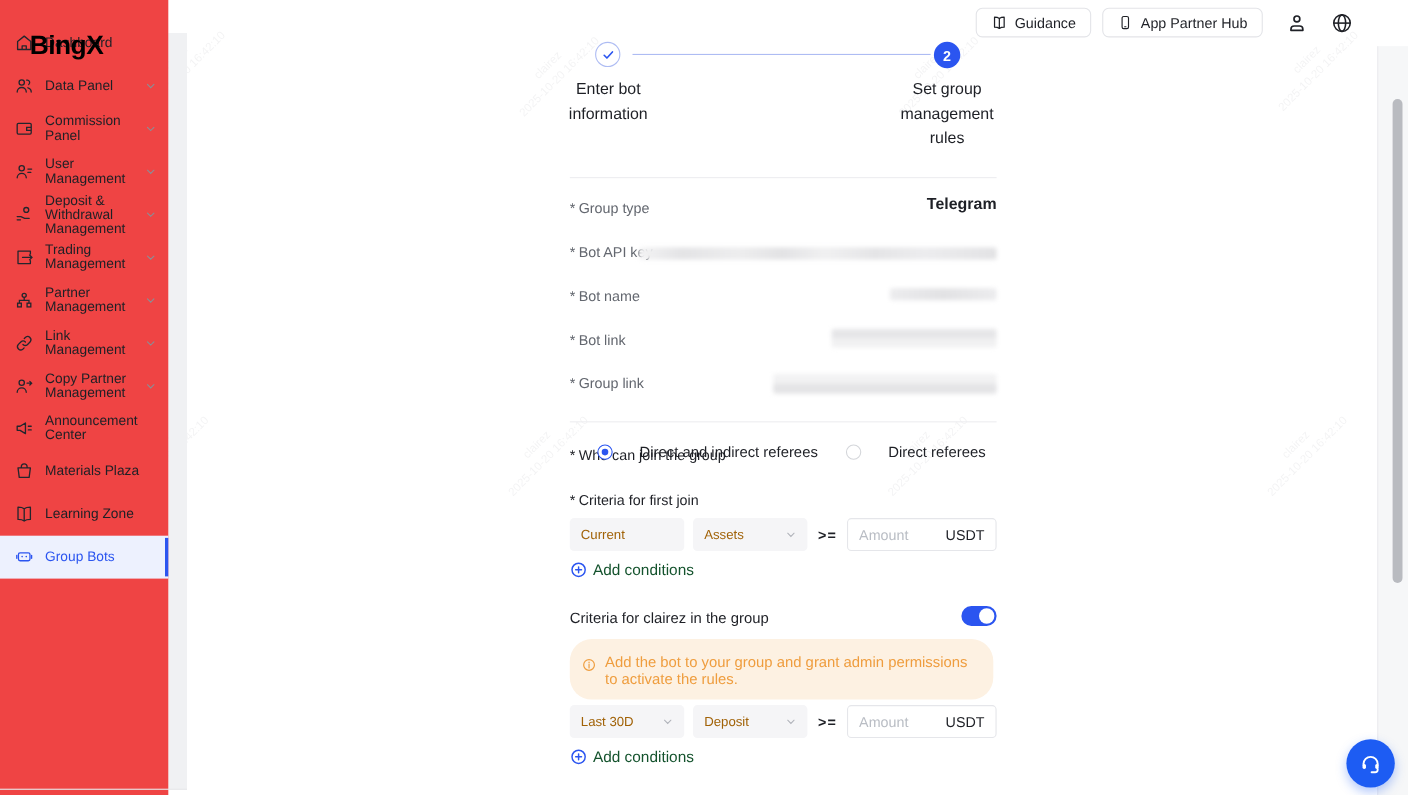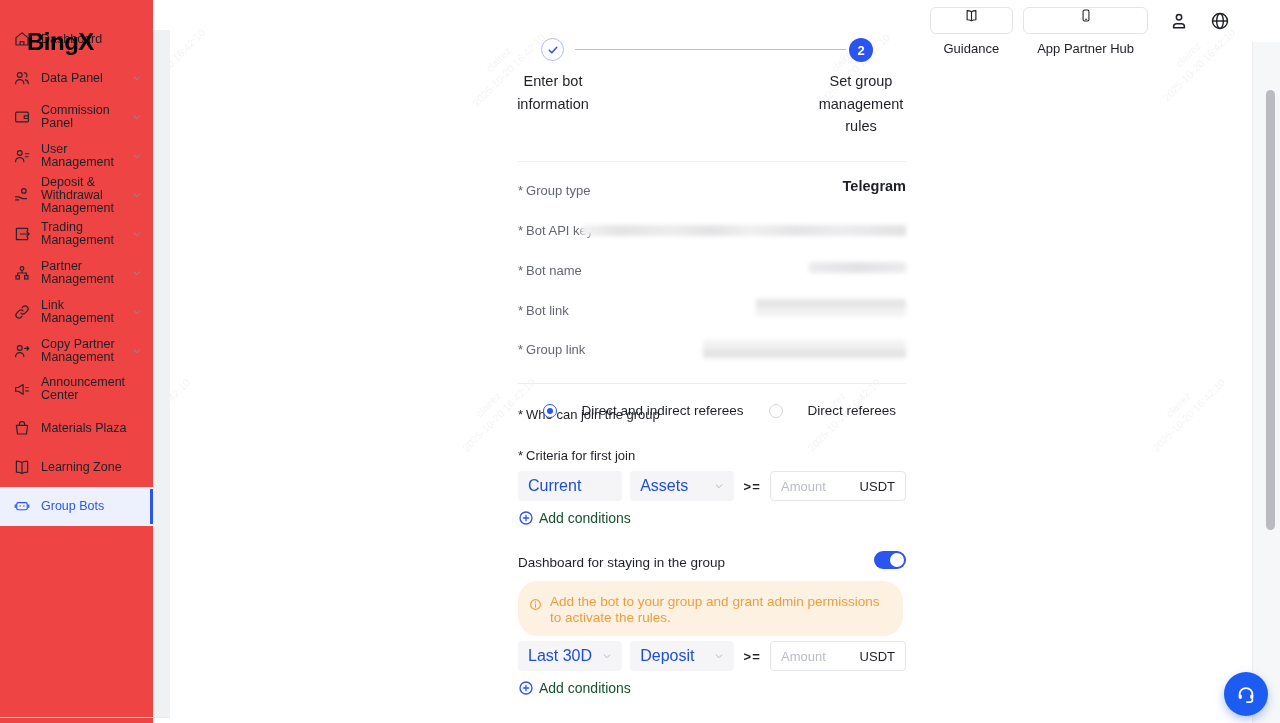--- a/index.html
+++ b/index.html
@@ -19,23 +19,23 @@
 
   
   .logo {
     position:absolute; left:27px; top:4px; font-size:24px; font-weight:800;
     letter-spacing:-0.5px; color:#000; z-index:5;margin-top:24px;
   }
   .hdr-right {
     position:absolute; top:7px; right:50px; display:flex; align-items:center; z-index:5;
   }
   .hdr-btn {
-    display:flex; align-items:center; gap:18px; height:27px; padding:0 13px;
+    display:flex; align-items:center; gap:7px; height:27px; padding:0 13px;
     border:1px solid #e3e4e8; border-radius:6px; background:#fff;
-    font-size:13px; color:#1e2026; cursor:pointer; white-space:nowrap;flex-direction:column;
+    font-size:13px; color:#1e2026; cursor:pointer; white-space:nowrap;
   }
   .hdr-btn + .hdr-btn { margin-left:10px;justify-content:space-between; }
   .hdr-ico { margin-left:21px; cursor:pointer; }
 
   
   .sidebar {
     position:absolute; left:0; top:0; width:153px; height:723px;
     padding-top:20px; z-index:4; background:#ef4444;
   }
   .side-item {
@@ -104,21 +104,21 @@
   .radio-dot.on { border:1px solid #2b55f0; }
   .radio-dot.on::after {
     content:""; position:absolute; left:3px; top:3px; width:6px; height:6px; border-radius:50%; background:#2b55f0;
   }
 
   
   .cond-row { display:flex; align-items:center; height:30px; }
   .sel {
     display:flex; align-items:center; justify-content:space-between;
     width:105px; height:30px; padding:0 10px; background:#f5f5f7; border-radius:4px;
-    font-size:16px; color:#1d4ed8; cursor:pointer;
+    font-size:12px; color:#a16207; cursor:pointer;
   }
   .sel .chev { color:#b0b3ba; }
   .op { width:36px; text-align:center; font-size:13px; font-weight:bold; color:#1e2026; letter-spacing:1px; }
   .amt {
     display:flex; align-items:center; width:136px; height:30px; padding:0 10px;
     border:1px solid #e5e6ea; border-radius:4px; background:#fff;
   }
   .amt input {
     flex:1; min-width:0; border:none; outline:none; font-size:13px; color:#1e2026;
     font-family:"Liberation Sans", sans-serif; background:transparent;
@@ -456,21 +456,21 @@
     <span>
         <svg width="16" height="16" viewBox="0 0 24 24" fill="none" stroke="#2b55f0" stroke-width="2" stroke-linecap="round">
           <circle cx="12" cy="12" r="9"></circle>
           <path d="M12 8v8M8 12h8"></path>
         </svg>
       </span>
     <span>Add conditions</span>
   </div>
 
   <div class="row" style="top:515px;">
-    <span class="f-label dark" style="font-size:13.5px;">Dashboard for staying in the group</span>
+    <span class="f-label dark" style="font-size:13.5px;">Criteria for clairez in the group</span>
     <span class="toggle"></span>
   </div>
 
   <div class="row warn" style="top:543px;border-radius:20px;">
     <span class="w-ico">
         <svg width="13" height="13" viewBox="0 0 24 24" fill="none" stroke="#ef9d3e" stroke-width="2">
           <circle cx="12" cy="12" r="9"></circle>
           <path d="M12 7.2v1.2M12 11v6" stroke-linecap="round"></path>
         </svg>
       </span>

